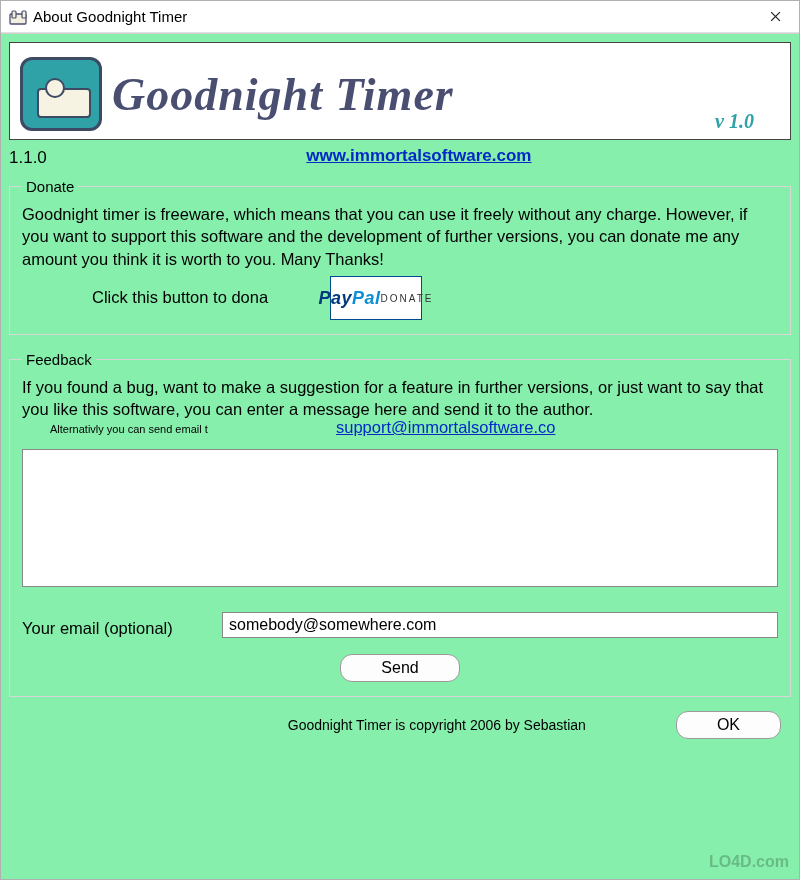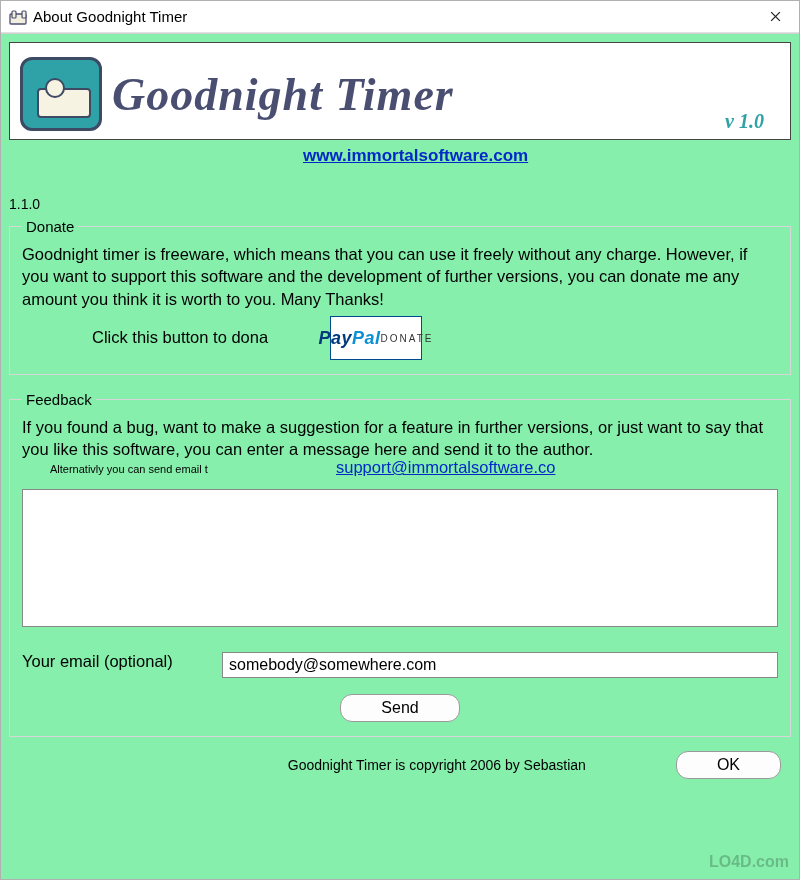--- a/index.html
+++ b/index.html
@@ -82,38 +82,38 @@
   .banner-title {
     font-family: Georgia, "Times New Roman", serif;
     font-size: 46px;
     font-weight: bold;
     font-style: italic;
     color: #4a4f72;
     letter-spacing: 1px;
   }
   .banner-version {
     position: absolute;
-    right: 26px;
+    right: 36px;
     bottom: 6px;
     font-family: Georgia, serif;
     font-weight: bold;
     font-style: italic;
     font-size: 20px;
     color: #2fa2a8;
   }
 
   .inner {
     margin: 6px 8px 8px 8px;
     flex: 1;
     display: flex;
     flex-direction: column;
   }
 
   .ver-row { display:flex; align-items:flex-start; }
-  .ver { font-size: 14px; padding: 2px 0 0 0; margin-top: 48px; }
+  .ver { font-size: 17px; padding: 2px 0 0 0; }
   .site-link {
     flex:1;
     text-align:center;
     font-weight:bold;
     font-size:17px;
     color:#0029c8;
     text-decoration: underline;
     padding:0 0 6px 0;
   }
 
@@ -163,21 +163,21 @@
     height: 138px;
     margin-top: 12px;
     border: 1px solid #888;
     background:#fff;
     resize: none;
     font-family: inherit;
     font-size: 14px;
     padding: 4px;
   }
 
-  .email-row { display:flex; align-items:flex-start; gap:10px; margin-top:22px; }
+  .email-row { display:flex; align-items:flex-end; gap:10px; margin-top:22px; }
   .email-label { font-size:16.5px; width: 190px; }
   .email-input {
     flex:1;
     border:1px solid #888;
     background:#fff;
     font-size:16px;
     padding:3px 6px;
     font-family: inherit;
   }
 

